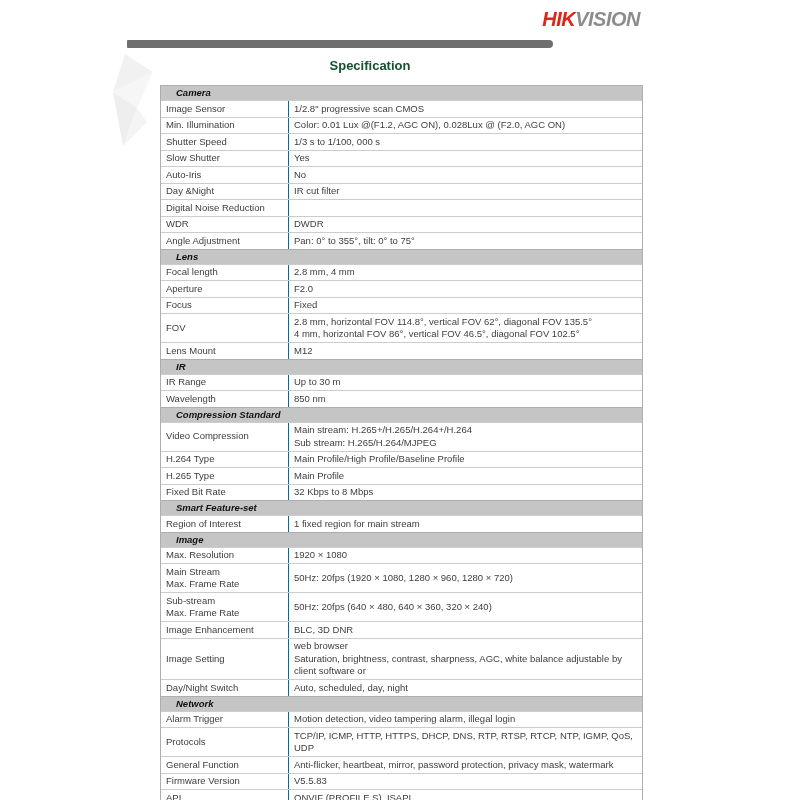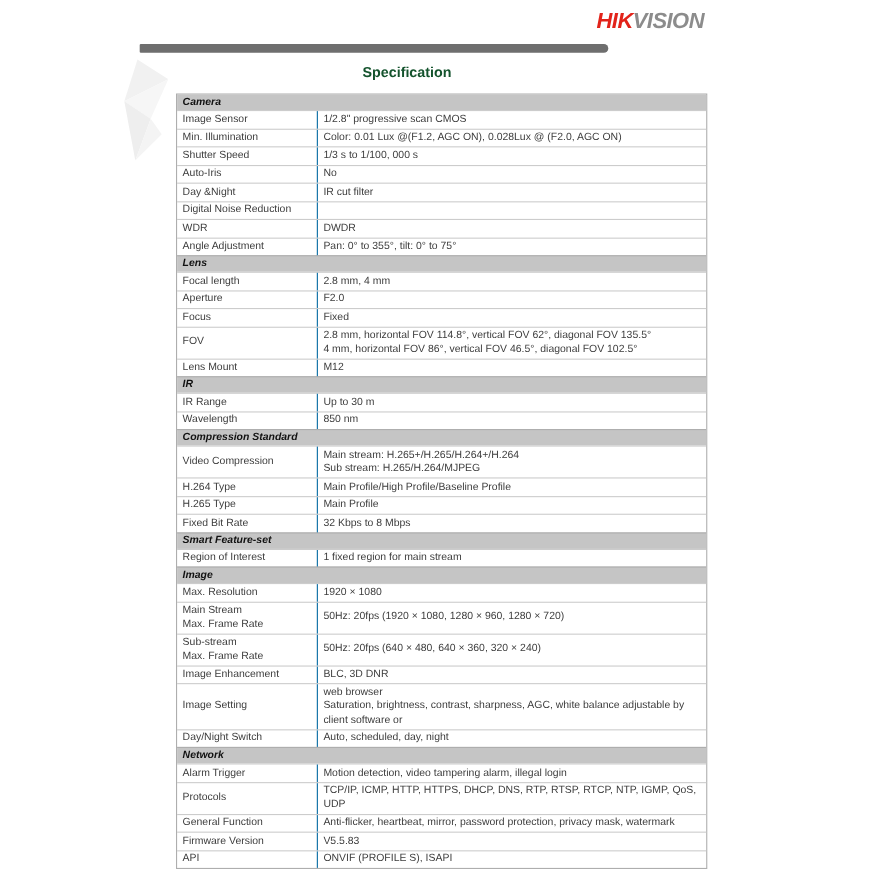--- a/index.html
+++ b/index.html
@@ -16,21 +16,21 @@
   .topbar { position: absolute; left: 127px; top: 40px; width: 426px; height: 8px; background: #6e6e6e; border-radius: 1px 4px 4px 1px; }
 
   
   .watermark { position: absolute; left: 103px; top: 52px; }
 
   
   .title { position: absolute; left: 0; top: 58px; width: 100%; text-align: center; font-size: 13px; font-weight: bold; color: #14532d; }
 
   
   .spec-table { position: absolute; left: 160px; top: 85px; width: 483px; border: 1px solid #aeaeae; background: #ffffff; }
-  .section-header { background: #c5c5c5; font-weight: bold; font-style: italic; font-size: 9.5px; line-height: 12px; padding: 1px 5px; color: #111111; border-top: 1px solid #aeaeae; }
+  .section-header { background: #c5c5c5; font-weight: bold; font-style: italic; font-size: 9.5px; line-height: 12px; padding: 1px 15px; color: #111111; border-top: 1px solid #aeaeae; }
   .spec-table > :first-child { border-top: none; }
   .spec-row { display: flex; align-items: stretch; border-top: 1px solid #cccccc; }
   .cell { font-size: 9.5px; line-height: 12.5px; padding: 1.5px 5px; color: #3d3d3d; display: flex; flex-direction: column; justify-content: center; }
   .cell.label { flex: 0 0 128px; width: 128px; border-right: 1px solid #0369a1; }
   .cell.value { flex: 1; }
 </style>
 </head>
 <body>
 
 <div class="page">
@@ -73,20 +73,28 @@
       <div class="spec-row">
         <div class="cell label">
           <div>Shutter Speed</div>
         </div>
         <div class="cell value">
           <div>1/3 s to 1/100, 000 s</div>
         </div>
       </div>
       <div class="spec-row">
         <div class="cell label">
+          <div>Slow Shutter</div>
+        </div>
+        <div class="cell value">
+          <div>Yes</div>
+        </div>
+      </div>
+      <div class="spec-row">
+        <div class="cell label">
           <div>Auto-Iris</div>
         </div>
         <div class="cell value">
           <div>No</div>
         </div>
       </div>
       <div class="spec-row">
         <div class="cell label">
           <div>Day &amp;Night</div>
         </div>

